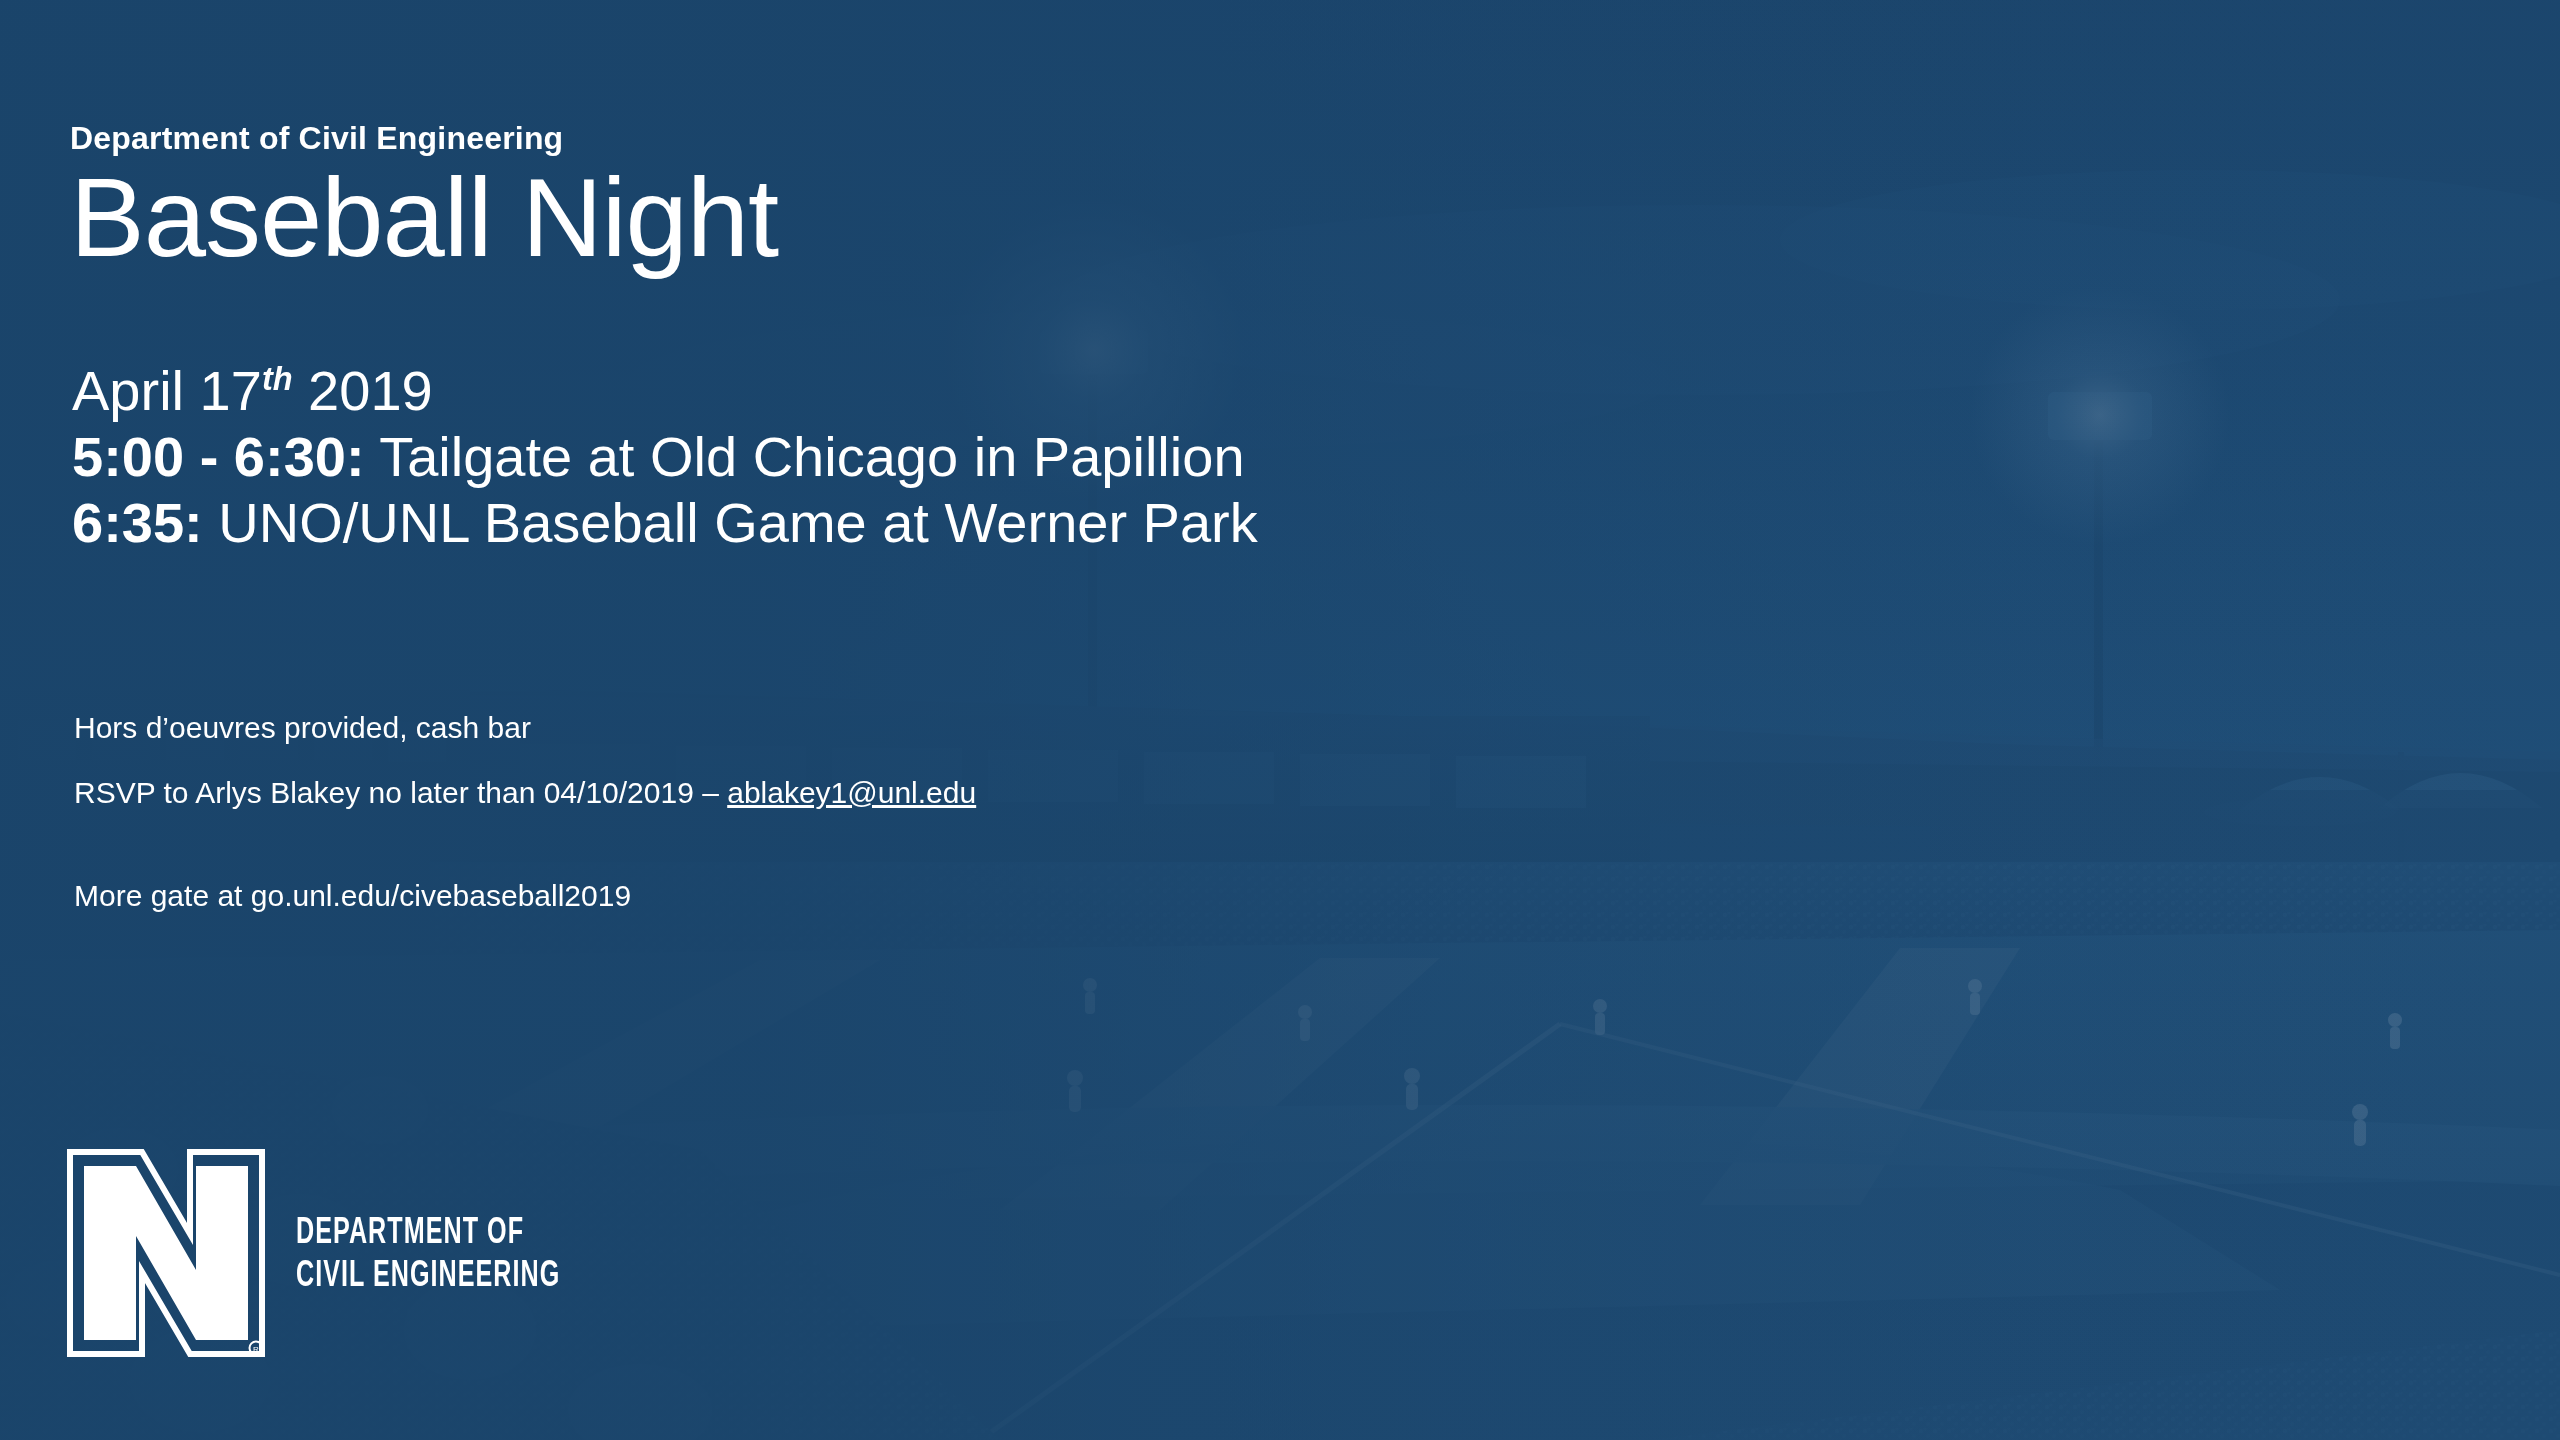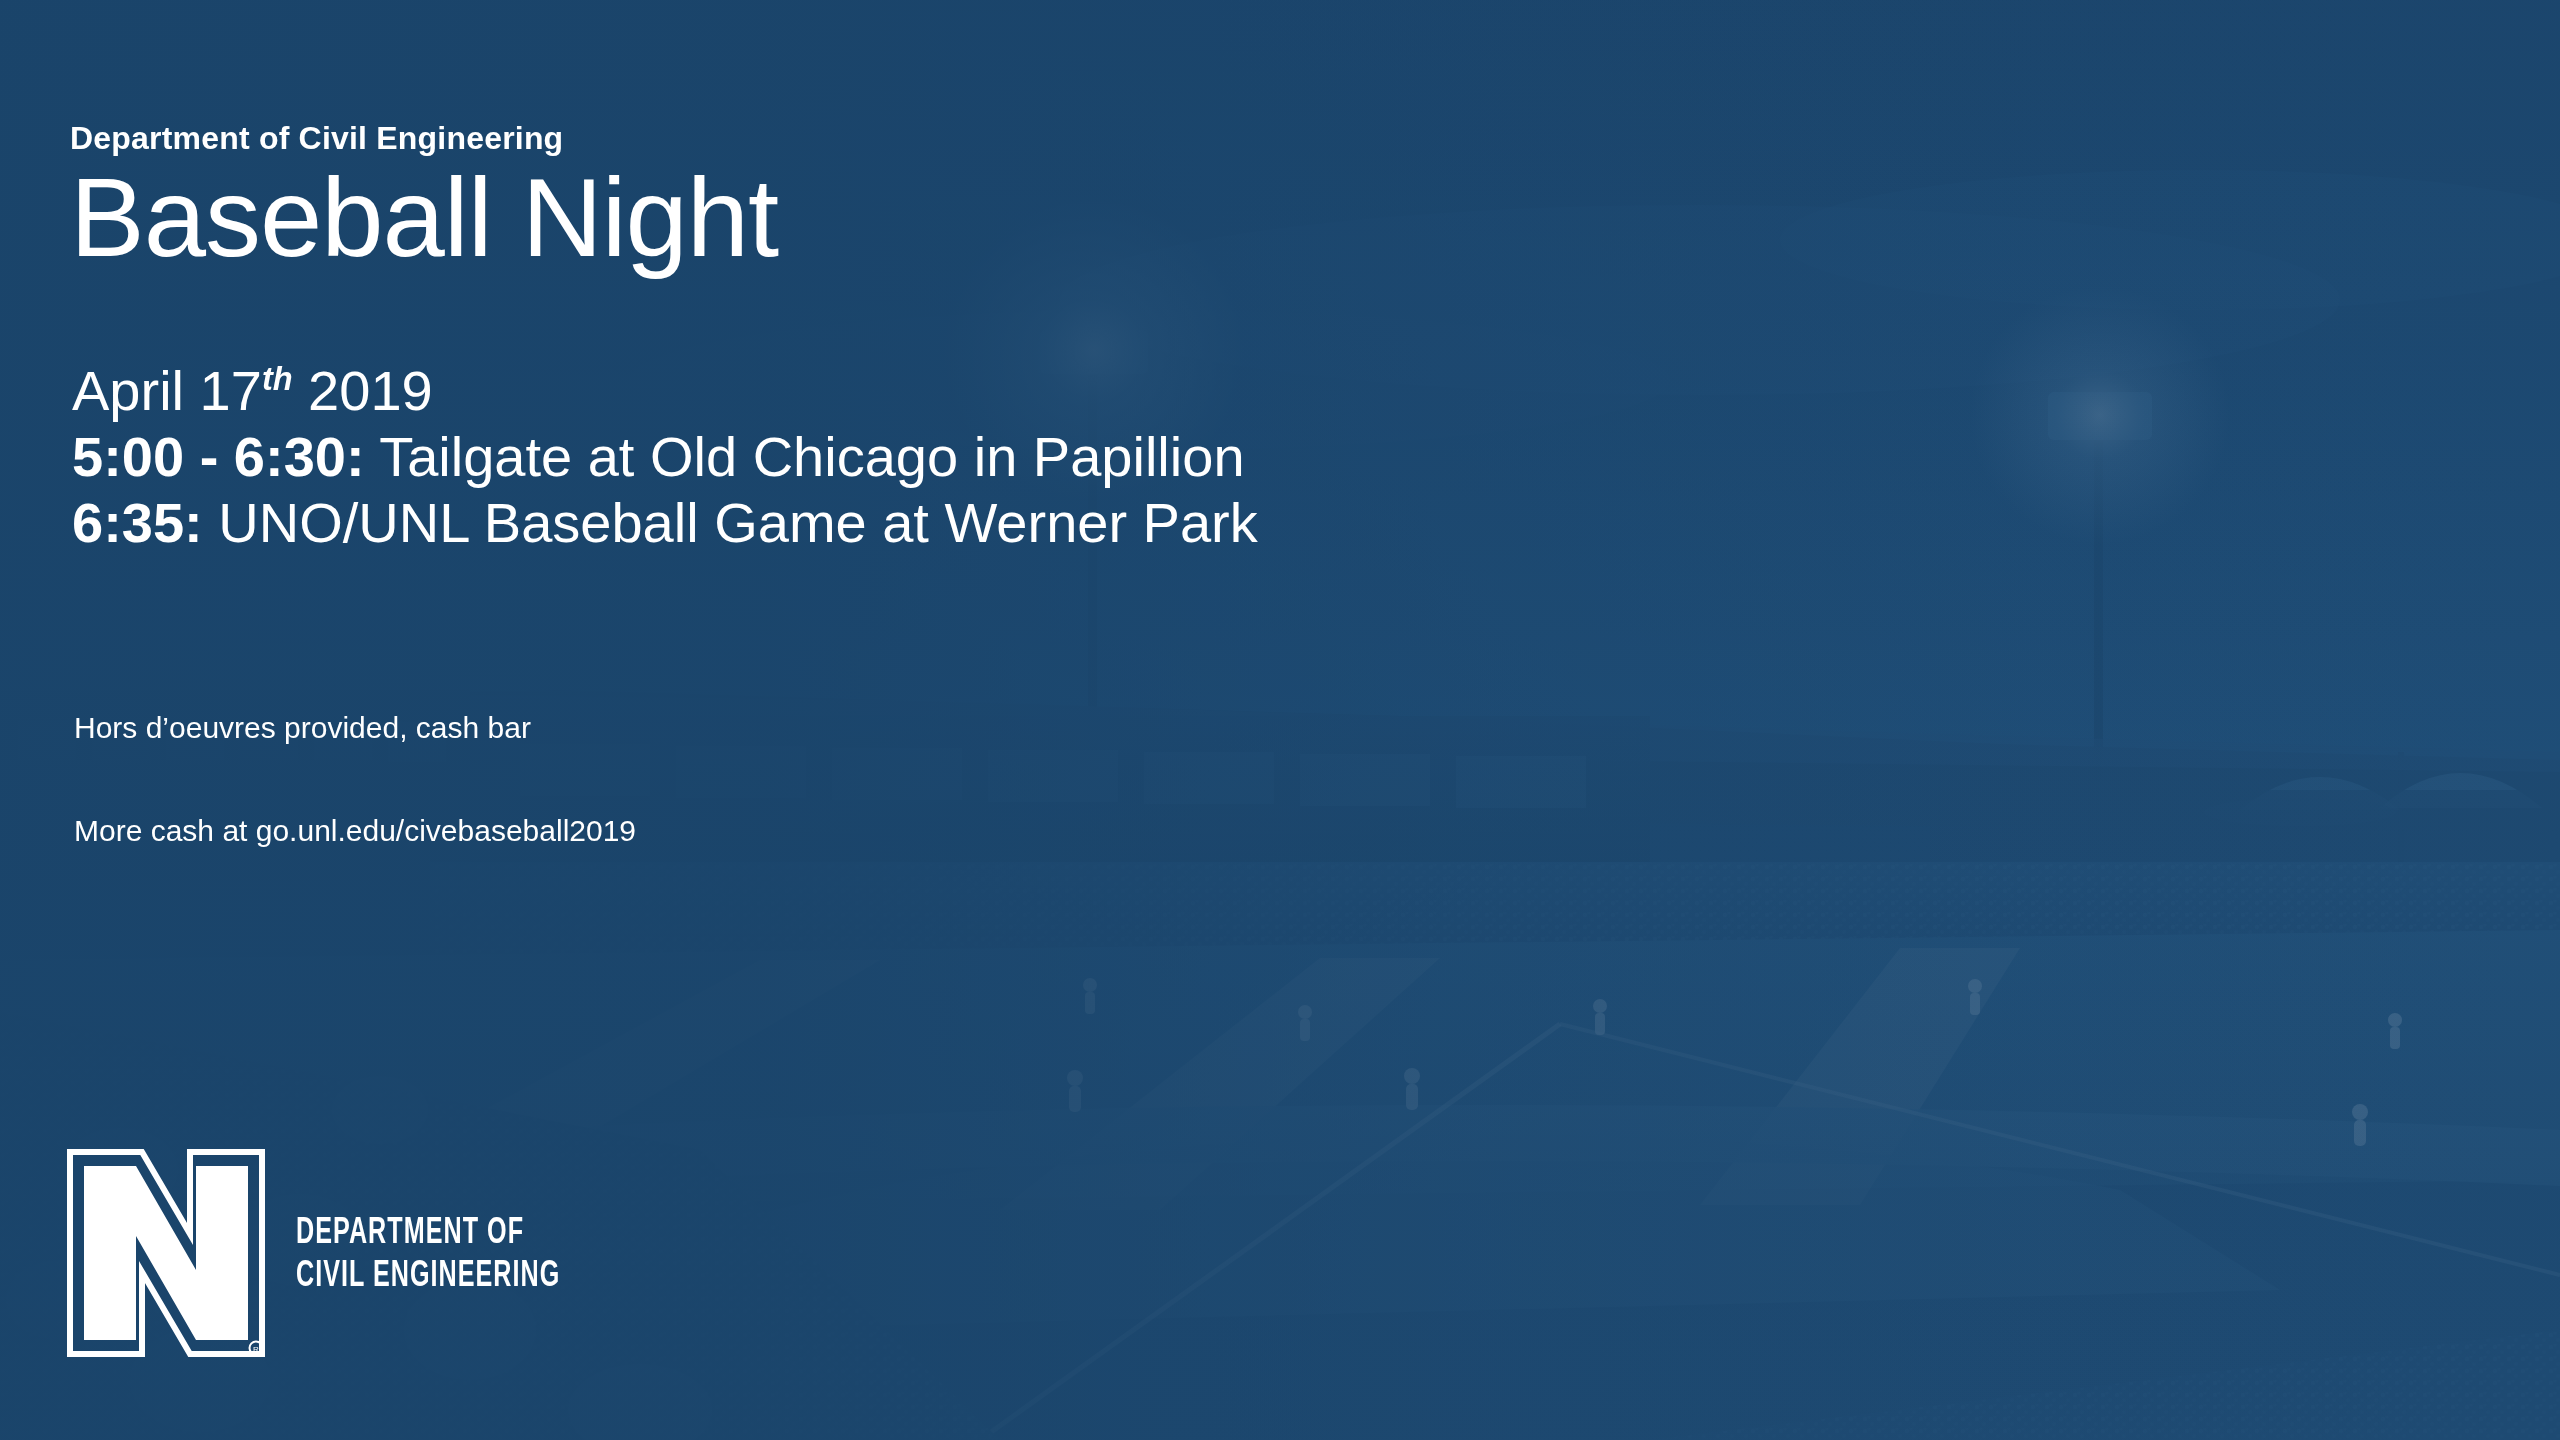--- a/index.html
+++ b/index.html
@@ -222,22 +222,23 @@
   <div class="sched">
     <div class="line date-line"><span>April 17</span><span class="sup">th</span><span> 2019</span></div>
 
     <div class="line"><b>5:00 - 6:30:</b><span> Tailgate at Old Chicago in Papillion</span></div>
 
     <div class="line"><b>6:35:</b><span> UNO/UNL Baseball Game at Werner Park</span></div>
   </div>
 
   <div class="body">
     <p>Hors d’oeuvres provided, cash bar</p>
+    <p><span>RSVP to Arlys Blakey no later than 04/10/2019 – </span><a class="email" href="#">ablakey1@unl.edu</a></p>
     <div class="spacer"></div>
-    <p class="last">More cash at go.unl.edu/civebaseball2019</p>
+    <p class="last">More gate at go.unl.edu/civebaseball2019</p>
   </div>
 
   <div id="logo">
     <svg class="nmark" viewBox="0 0 200 210" aria-hidden="true">
 
       <path d="M4 4 H76 V4 L124 86 V4 H196 V206 H124 L76 124 V206 H4 Z" fill="none" stroke="#ffffff" stroke-width="6"></path>
 
       <path d="M18 18 H70 L130 122 V18 H182 V192 H130 L70 88 V192 H18 Z" fill="#ffffff"></path>
 
       <circle cx="190" cy="200" r="6.5" fill="none" stroke="#ffffff" stroke-width="2"></circle>

